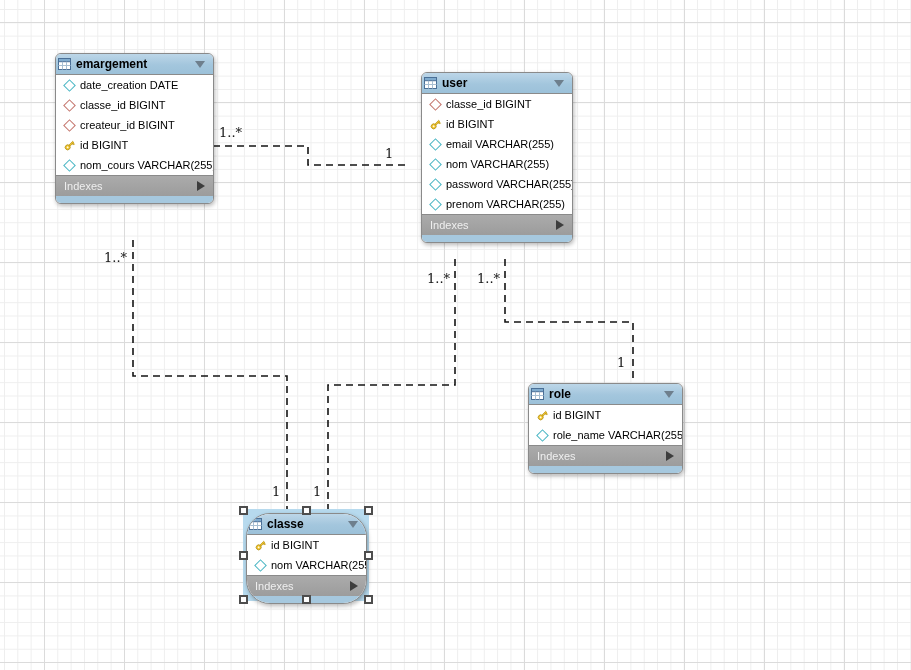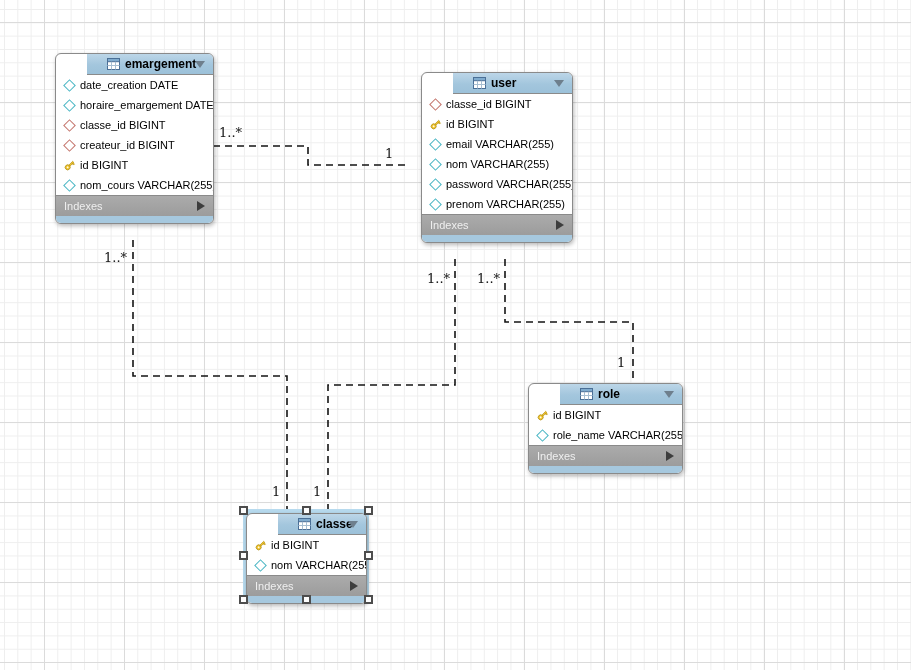--- a/index.html
+++ b/index.html
@@ -15,23 +15,23 @@
     background-size:80px 80px,80px 80px,13.333px 13.333px,13.333px 13.333px;
     background-position:44px 22px,44px 22px,4px 9px,4px 9px;
   }
   #connections{position:absolute;left:0;top:0;width:911px;height:670px;}
   .db-table{
     position:absolute;border:1px solid #8a8a8a;border-radius:6px;
     background:#ffffff;box-shadow:1px 2px 4px rgba(0,0,0,0.28);
     overflow:hidden;
   }
   .tbl-header{
-    height:20px;display:flex;align-items:center;gap:5px;padding:0 20px;
+    height:20px;display:flex;align-items:center;gap:5px;padding:0 2px;
     background:linear-gradient(#bcd6e8,#a3c6dd 55%,#9cc1d9);
-    border-bottom:1px solid #8a8a8a;position:relative;margin-left:31px;
+    border-bottom:1px solid #8a8a8a;position:relative;
   }
   .tbl-header .tbl-title{font-size:12px;font-weight:bold;color:#000;}
   .hdr-arrow{
     position:absolute;right:8px;top:7px;width:0;height:0;
     border-left:5px solid transparent;border-right:5px solid transparent;
     border-top:7px solid #6e7f8d;
   }
   .tbl-rows{background:#fff;}
   .tbl-row{height:20px;display:flex;align-items:center;padding:0 6px;}
   .row-icon{width:14px;display:flex;justify-content:center;align-items:center;flex:0 0 14px;}
@@ -84,26 +84,20 @@
         </div>
         <div class="tbl-rows">
           <div class="tbl-row">
             <span class="row-icon">
               <span class="diamond"></span>
             </span>
             <span class="row-label">date_creation DATE</span>
           </div>
           <div class="tbl-row">
             <span class="row-icon">
-              <span class="diamond"></span>
-            </span>
-            <span class="row-label">horaire_emargement DATE</span>
-          </div>
-          <div class="tbl-row">
-            <span class="row-icon">
               <span class="diamond red"></span>
             </span>
             <span class="row-label">classe_id BIGINT</span>
           </div>
           <div class="tbl-row">
             <span class="row-icon">
               <span class="diamond red"></span>
             </span>
             <span class="row-label">createur_id BIGINT</span>
           </div>
@@ -233,21 +227,21 @@
             <span class="row-label">role_name VARCHAR(255)</span>
           </div>
         </div>
         <div class="tbl-indexes">
           <span>Indexes</span>
           <span class="idx-arrow"></span>
         </div>
         <div class="tbl-footer"></div>
       </div>
       <div class="selection-rect" style="left: 243px; top: 509px; width: 126px; height: 92px;"></div>
-      <div class="db-table" style="left: 246px; top: 513px; width: 119px;">
+      <div class="db-table" style="left: 246px; top: 513px; width: 119px; border-radius: 24px;">
         <div class="tbl-header">
           <span style="display: flex; align-items: center;">
             <svg width="13" height="12" viewBox="0 0 13 12">
               <rect x="0.5" y="0.5" width="12" height="11" fill="#ffffff" stroke="#4a6f96"></rect>
               <rect x="0.5" y="0.5" width="12" height="3.2" fill="#7fabce" stroke="#4a6f96"></rect>
               <line x1="4.5" y1="3.8" x2="4.5" y2="11.5" stroke="#a8bfd2"></line>
               <line x1="8.5" y1="3.8" x2="8.5" y2="11.5" stroke="#a8bfd2"></line>
               <line x1="0.5" y1="7.5" x2="12.5" y2="7.5" stroke="#a8bfd2"></line>
             </svg>
           </span>

